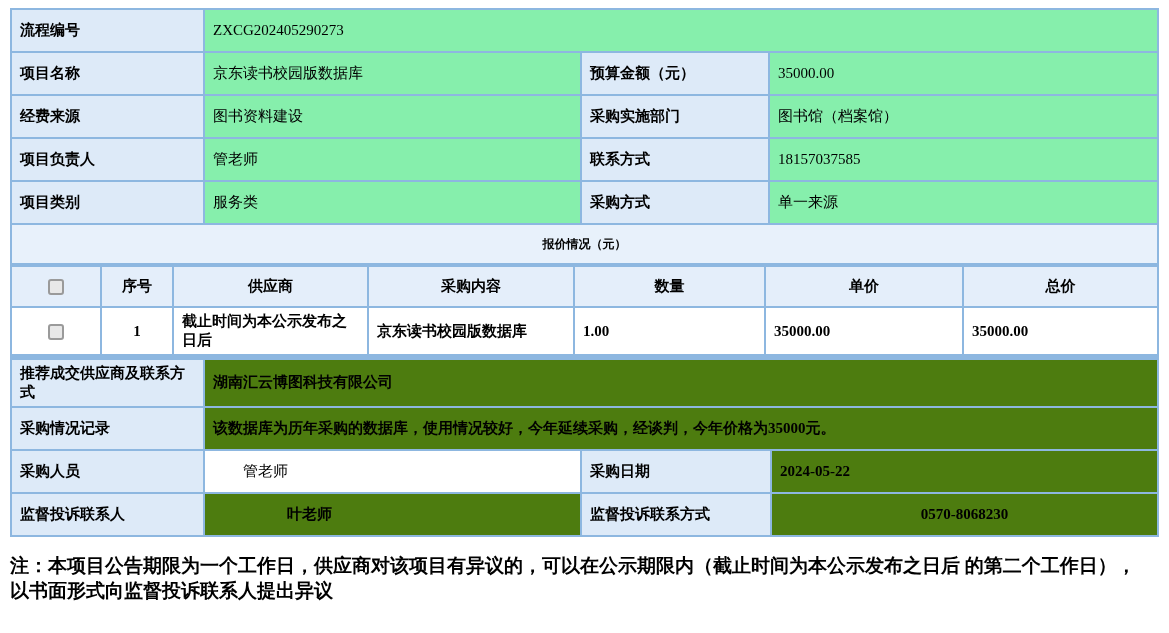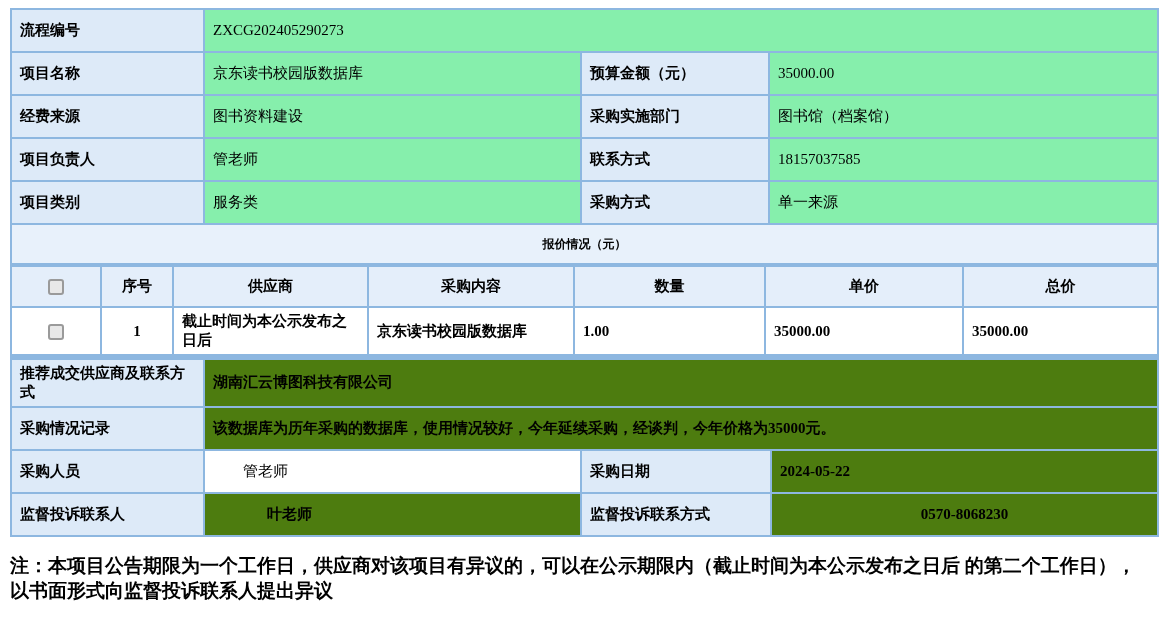--- a/index.html
+++ b/index.html
@@ -56,21 +56,21 @@
     border:2px solid #9a9a9a;border-radius:3px;
     background:#e8e8e8;
     margin:0;vertical-align:middle;
     display:inline-block;
   }
   
   .info-bot td{height:43px;}
   .info-bot .lbl{background:var(--label-bg);font-weight:bold;line-height:1.25;}
   .info-bot .val{background:#4d7c0f;font-weight:bold;}
   .info-bot .val-plain{background:#fff;font-weight:normal;padding-left:38px;}
-  .info-bot .val-indent{padding-left:62px;}
+  .info-bot .val-indent{padding-left:82px;}
   .info-bot .val-center{text-align:center;}
   
   .note{
     margin:16px 0 0 10px;
     width:1140px;
     font-size:19px;font-weight:bold;
     line-height:1.35;
   }
 </style>
 </head>

